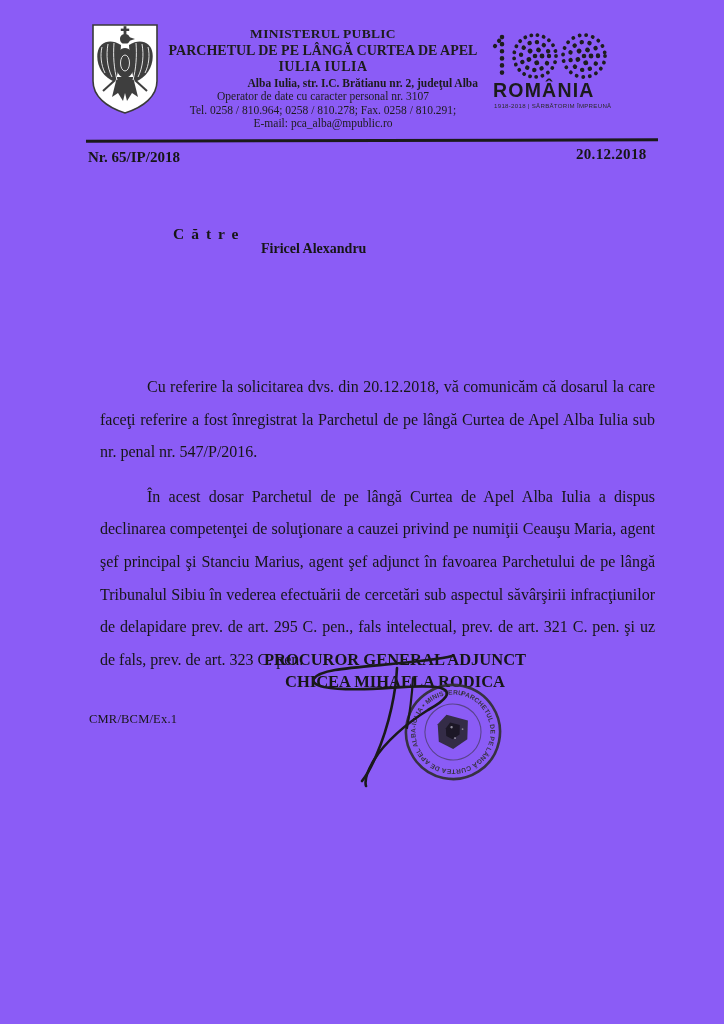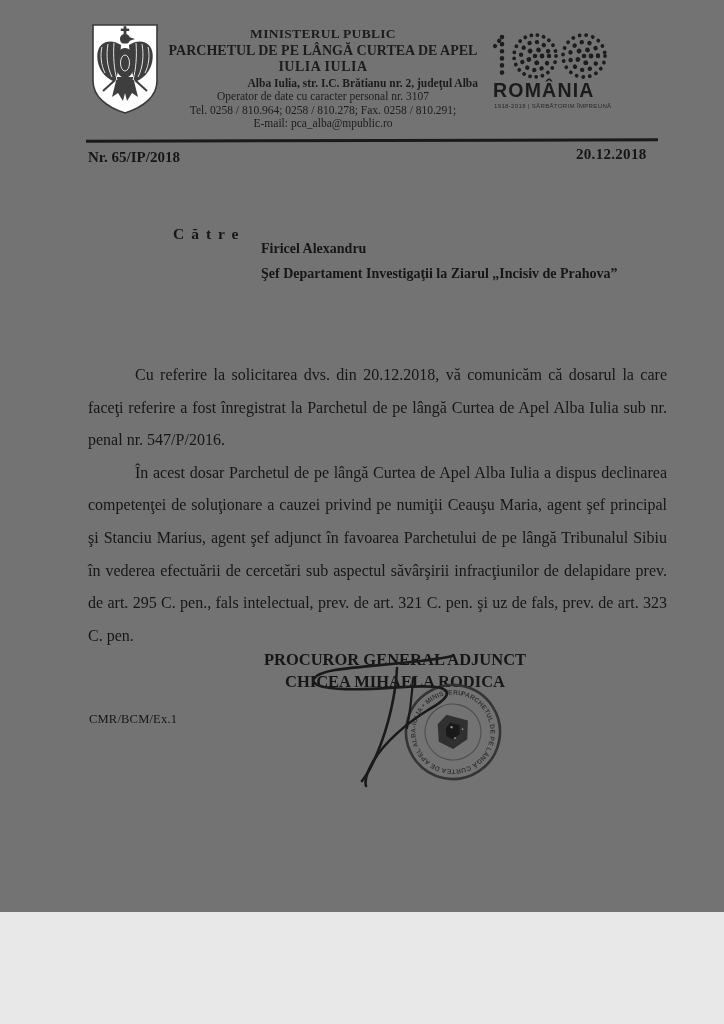--- a/index.html
+++ b/index.html
@@ -1,19 +1,19 @@
 <!DOCTYPE html>
 <html><head>
 <meta charset="utf-8">
 <style>
   html,body{margin:0;padding:0;background:#e8e8e8;}
   .page{
     position:relative;
-    width:724px;height:912px;
-    background:#737373;
+    width:724px;height:1024px;
+    background:#8b5cf6;
     font-family:"Liberation Serif", serif;
     color:#161616;
     overflow:hidden;
   }
   
   .coa{position:absolute;left:90px;top:23px;width:70px;height:92px;}
   .letterhead{position:absolute;left:168px;top:25px;width:310px;text-align:center;color:#1c1c1c;}
   .lh1{font-size:13.5px;font-weight:bold;line-height:17px;letter-spacing:.3px;}
   .lh2{font-size:14px;font-weight:bold;line-height:17px;}
   .lh3{font-size:14px;font-weight:bold;line-height:16.5px;letter-spacing:.5px;}
@@ -22,21 +22,21 @@
   .logo{position:absolute;left:487px;top:30px;width:130px;height:82px;}
   
   .rule{position:absolute;left:86px;top:139px;width:572px;height:2.5px;background:#1a1a1a;transform:rotate(-0.15deg);}
   .ref-number{position:absolute;left:88px;top:149px;font-size:15px;font-weight:bold;}
   .ref-date{position:absolute;left:546px;top:146px;font-size:15px;font-weight:bold;letter-spacing:.3px;margin-left:30px;}
   
   .salutation{position:absolute;left:173px;top:225px;font-size:15.5px;font-weight:bold;letter-spacing:.45em;}
   .recipient{position:absolute;left:261px;top:237px;font-size:14px;font-weight:bold;line-height:24.5px;}
   
   .body-text{position:absolute;left:88px;top:359px;width:579px;font-size:16px;line-height:32.6px;text-align:justify;}
-  .body-text p{margin:0;text-indent:47px;font-family:Liberation Serif, serif;}
+  .body-text p{margin:12px;text-indent:47px;font-family:Liberation Serif, serif;}
   
   .sig-block{position:absolute;left:250px;top:649px;width:290px;text-align:center;
              font-size:16.5px;font-weight:bold;line-height:21.5px;z-index:1;}
   .ref-initials{position:absolute;left:89px;top:696px;font-size:12.5px;letter-spacing:.2px;margin-top:16px;}
   .ink-overlay{position:absolute;left:290px;top:630px;width:230px;height:170px;z-index:3;pointer-events:none;}
 </style>
 </head>
 <body>
 
 <div class="page">
@@ -94,21 +94,20 @@
   </svg>
 
   <div class="rule"></div>
 
   <div class="ref-number">Nr. 65/IP/2018</div>
   <div class="ref-date">20.12.2018</div>
 
   <div class="salutation">Către</div>
   <div class="recipient">
     <div>Firicel Alexandru</div>
-    <div>Şef Departament Investigaţii la Ziarul „Incisiv de Prahova”</div>
   </div>
 
   <div class="body-text">
     <p>Cu referire la solicitarea dvs. din 20.12.2018, vă comunicăm că dosarul la care faceţi referire a fost înregistrat la Parchetul de pe lângă Curtea de Apel Alba Iulia sub nr. penal nr. 547/P/2016.</p>
     <p>În acest dosar Parchetul de pe lângă Curtea de Apel Alba Iulia a dispus declinarea competenţei de soluţionare a cauzei privind pe numiţii Ceauşu Maria, agent şef principal şi Stanciu Marius, agent şef adjunct în favoarea Parchetului de pe lângă Tribunalul Sibiu în vederea efectuării de cercetări sub aspectul săvârşirii infracţiunilor de delapidare prev. de art. 295 C. pen., fals intelectual, prev. de art. 321 C. pen. şi uz de fals, prev. de art. 323 C. pen.</p>
   </div>
 
   <div class="sig-block">
     <div>PROCUROR GENERAL ADJUNCT</div>
     <div>CHICEA MIHAELA RODICA</div>

